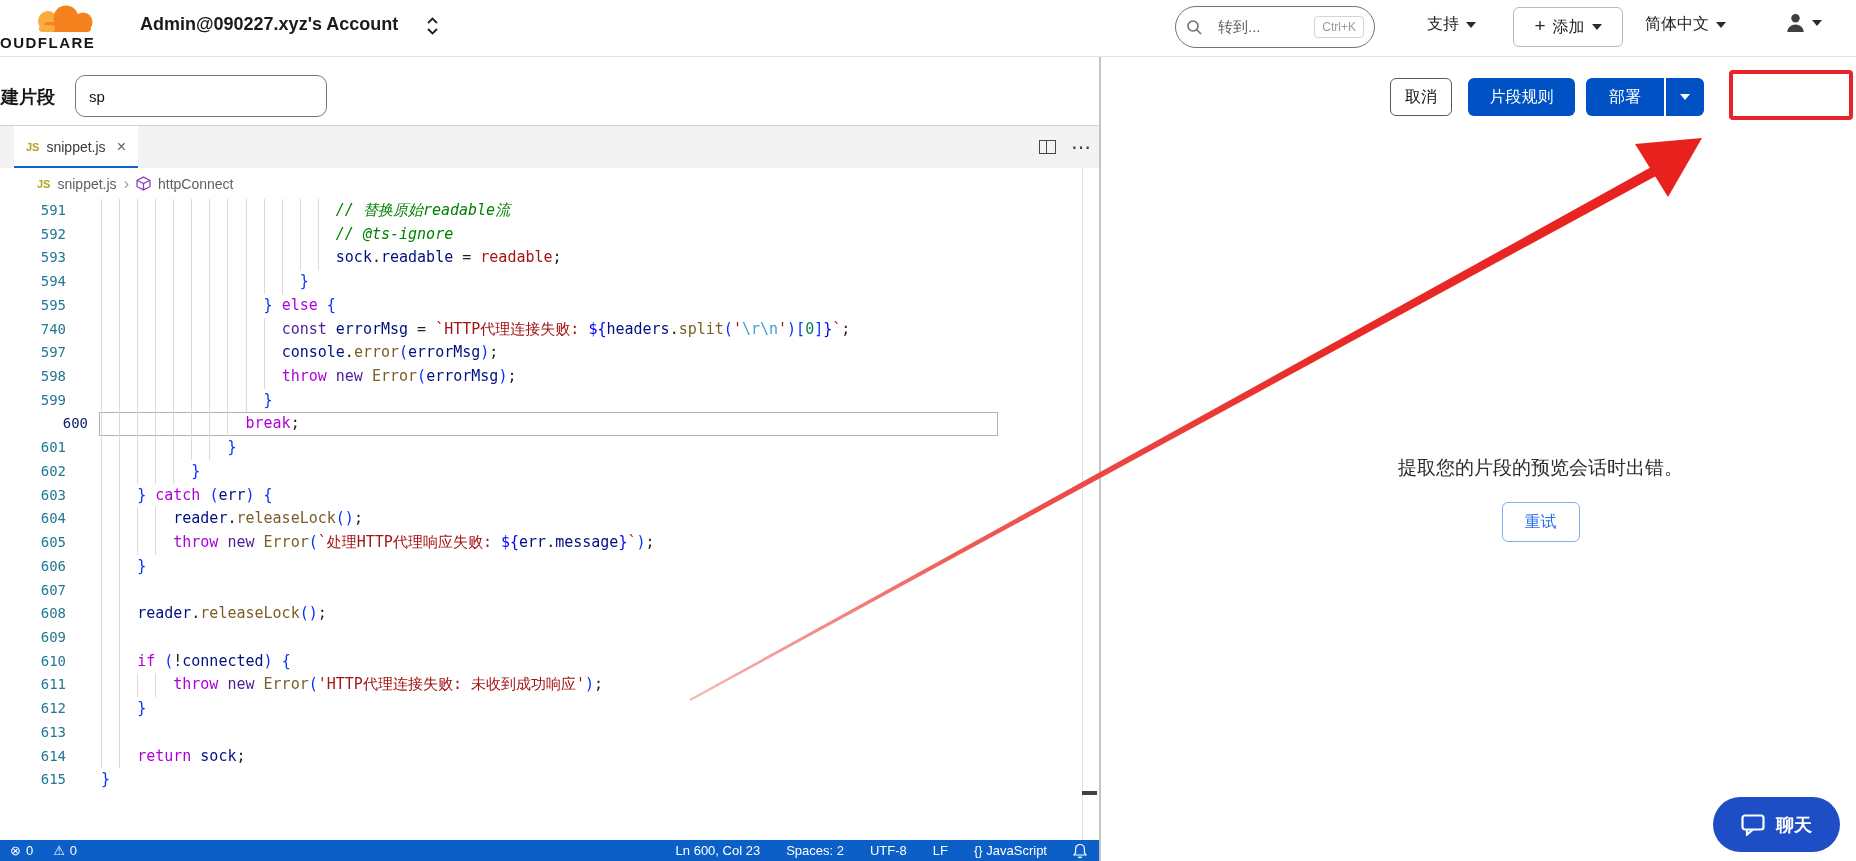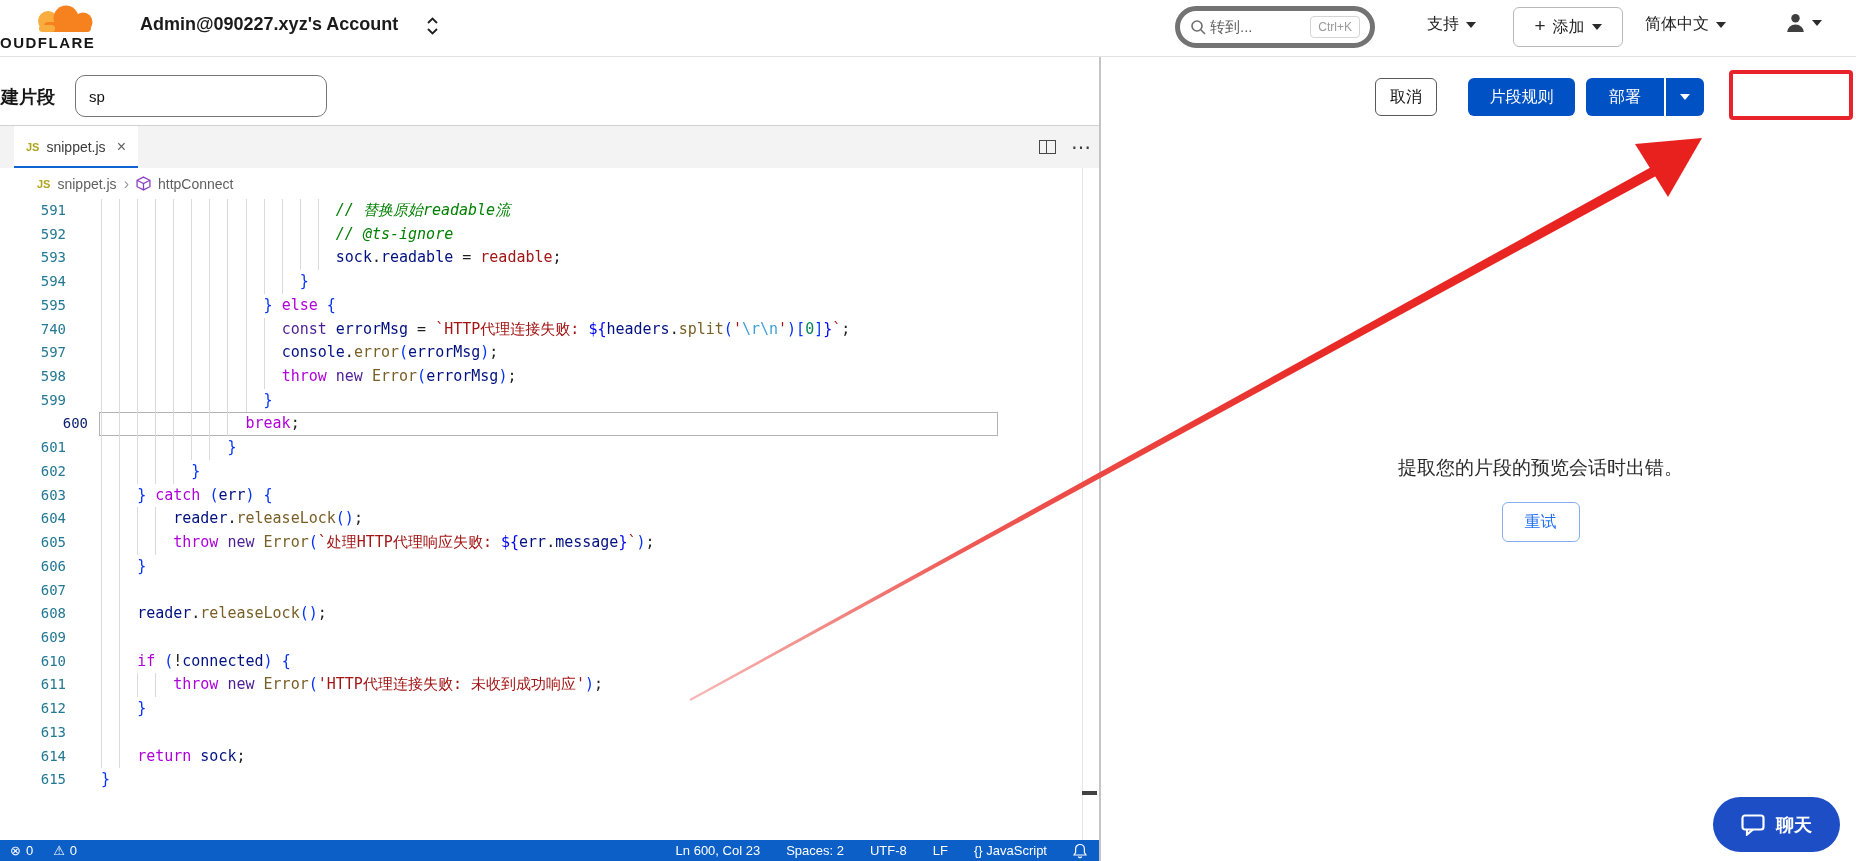--- a/index.html
+++ b/index.html
@@ -7,40 +7,40 @@
        font-family:"Liberation Sans",sans-serif;color:#1f1f1f;}
   
   .top-header{position:absolute;left:0;top:0;width:1856px;height:56px;background:#fff;
               border-bottom:1px solid #e2e2e2;}
   .logo{position:absolute;left:0;top:3px;width:120px;height:52px;overflow:hidden;}
   .logo-cloud{position:absolute;left:30px;top:2px;}
   .logo-word{position:absolute;left:0;top:31px;font-weight:800;font-size:15px;
              letter-spacing:1.5px;color:#161616;white-space:nowrap;}
   .account-title{position:absolute;left:140px;top:14px;font-size:18px;font-weight:700;color:#1b1b1b;}
   .sort-icon{position:absolute;left:424px;top:14px;cursor:pointer;}
-  .search-pill{position:absolute;left:1175px;top:6px;width:200px;height:42px;border:5px solid #737373;
-               border-radius:22px;display:flex;align-items:center;gap:4px;padding:0 10px;box-sizing:border-box;background:#fff;cursor:text;}
+  .search-pill{position:absolute;left:1175px;top:6px;width:200px;height:42px;border:1px solid #737373;
+               border-radius:22px;display:flex;align-items:center;gap:16px;padding:0 10px;box-sizing:border-box;background:#fff;cursor:text;}
   .search-ph{color:#5f5f5f;font-size:15px;}
   .kbd{margin-left:auto;border:1px solid #d4d4d4;border-radius:4px;font-size:12px;color:#9a9a9a;padding:3px 7px;}
   .hmenu{position:absolute;top:14px;display:flex;align-items:center;gap:7px;font-size:16px;color:#1f1f1f;cursor:pointer;}
   .menu-support{left:1427px;}
   .menu-lang{left:1645px;}
   .add-btn{position:absolute;left:1513px;top:7px;width:110px;height:40px;border:1px solid #b8b8b8;border-radius:6px;
            display:flex;align-items:center;justify-content:center;gap:7px;font-size:16px;background:#fff;cursor:pointer;box-sizing:border-box;}
   .plus{font-size:19px;color:#2a2a2a;margin-top:-2px;}
   .caret{width:0;height:0;border-left:5px solid transparent;border-right:5px solid transparent;border-top:6px solid #2b2b2b;}
   .account-menu{position:absolute;left:1785px;top:12px;display:flex;align-items:center;gap:6px;cursor:pointer;}
   
   .toolbar-row{position:absolute;left:0;top:57px;width:1710px;height:67px;background:#fff;}
   .page-label{position:absolute;left:1px;top:28px;font-size:18px;font-weight:700;color:#161616;}
   .name-input{position:absolute;left:75px;top:18px;width:252px;height:42px;border:1px solid #767676;border-radius:10px;
               font-size:15px;padding:0 13px;box-sizing:border-box;color:#111;outline:none;font-family:"Liberation Sans",sans-serif;}
   .btn-row{position:absolute;right:6px;top:21px;display:flex;align-items:center;}
   .btn{height:38px;border-radius:6px;font-size:16px;display:flex;align-items:center;justify-content:center;cursor:pointer;box-sizing:border-box;}
-  .btn-cancel{width:62px;background:#fff;border:1px solid #595959;color:#111;margin-right:31px;}
+  .btn-cancel{width:62px;background:#fff;border:1px solid #595959;color:#111;margin-right:16px;}
   .btn-rules{width:107px;background:#0051c3;color:#fff;border:none;margin-right:11px;}
   .deploy-group{display:flex;}
   .btn-deploy{width:78px;background:#0051c3;color:#fff;border:none;border-radius:6px 0 0 6px;}
   .btn-deploy-caret{width:38px;background:#0051c3;border-radius:0 6px 6px 0;border-left:2px solid #fff;
                     display:flex;align-items:center;justify-content:center;cursor:pointer;}
   .btn-deploy-caret .caret{border-top-color:#fff;}
   .red-rect{position:absolute;left:1729px;top:70px;width:124px;height:50px;border:4px solid #e8232b;border-radius:4px;
             box-sizing:border-box;z-index:40;pointer-events:none;}
   
   .editor-pane{position:absolute;left:0;top:124px;width:1099px;height:716px;background:#fff;}

